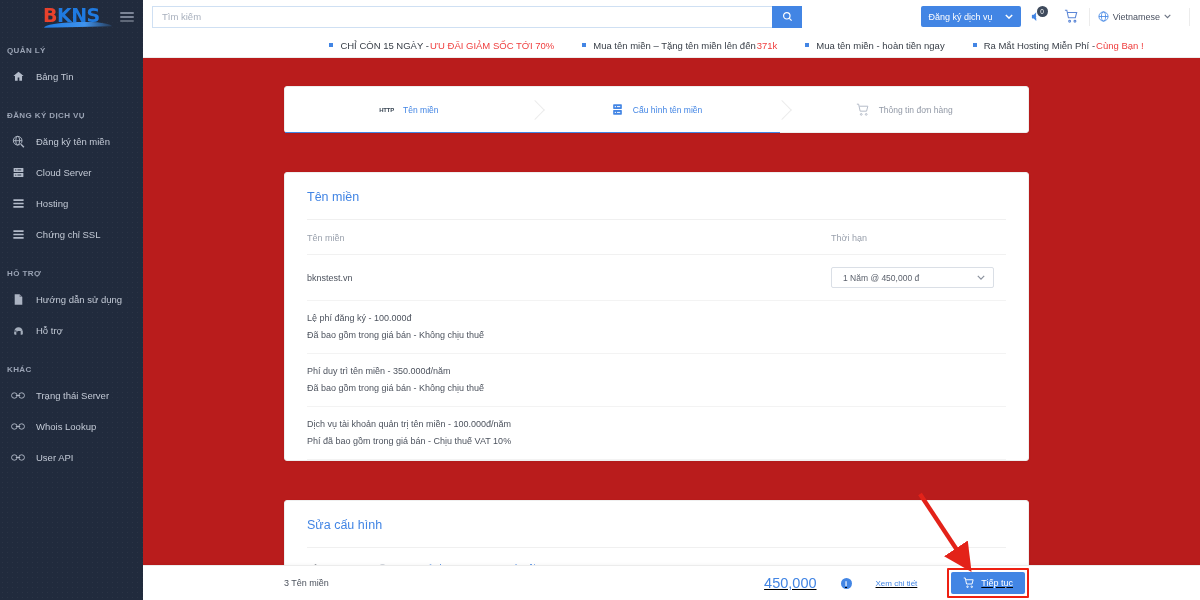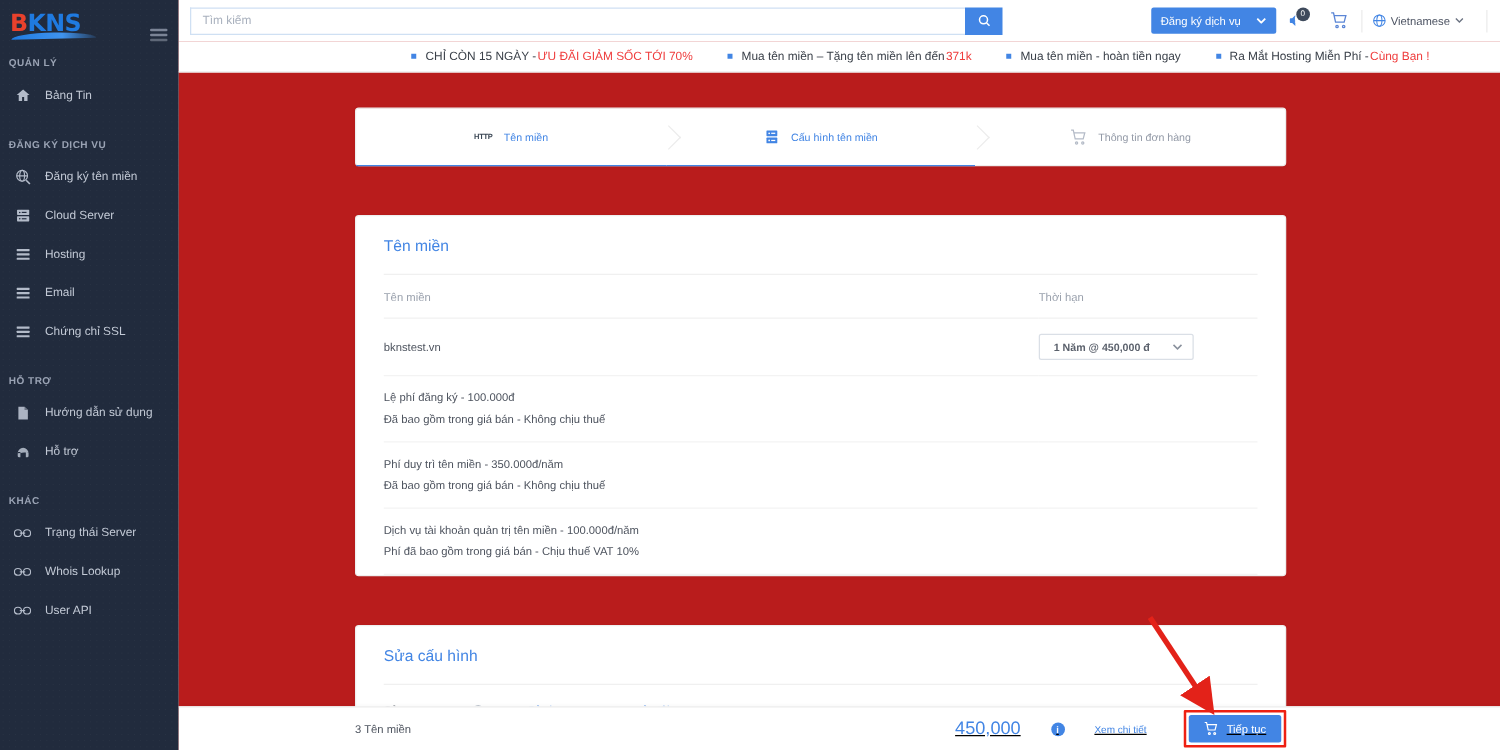--- a/index.html
+++ b/index.html
@@ -14,22 +14,22 @@
   
   .sidebar {
     width: 143px; height: 600px; flex: 0 0 143px;
     background: #212b3d;
     background-image: radial-gradient(rgba(255,255,255,0.045) 0.6px, transparent 0.6px);
     background-size: 5px 5px;
     position: relative;
     overflow: hidden;
   }
   .logo-row {
-    height: 33px; display: flex; align-items: flex-end;
-    justify-content: space-between; padding: 0 9px 0 8px;
+    height: 33px; display: flex; align-items: center;
+    justify-content: space-between; padding: 0 9px 0 8px; margin-left: 35px;
   }
   .logo { position: relative; width: 72px; height: 24px; }
   .logo-text {
     font-size: 19px; font-weight: bold; letter-spacing: -0.5px;
     line-height: 20px; font-family: "DejaVu Sans", sans-serif;
   }
   .logo-b { color: #e8412c; }
   .logo-kns { color: #1f7ae0; }
   .logo-swoosh {
     position: absolute; left: 1px; top: 17px; width: 68px; height: 5px;
@@ -166,24 +166,24 @@
   .tbl th {
     text-align: left; font-size: 9px; font-weight: normal; color: #9aa1ad;
     padding: 13px 0 11px; border-bottom: 1px solid #f1f1f1;
   }
   .tbl td {
     font-size: 9px; color: #4d535e; padding: 12px 0;
     border-bottom: 1px solid #f3f3f3; vertical-align: middle;
   }
   .col-term { width: 175px; }
   .term-select {
-    width: 124px; height: 21px; border: 1px solid #dadfe6; border-radius: 2px;
+    width: 163px; height: 21px; border: 1px solid #dadfe6; border-radius: 2px;
     background: #fff; font-size: 8.5px; color: #5b616c;
     display: flex; align-items: center; justify-content: space-between;
-    padding: 0 8px 0 11px; cursor: pointer; font-weight: bold;
+    padding: 0 8px 0 11px; cursor: pointer;
   }
   .fee-row td { padding: 9px 0 9px; }
   .fee-l1 { font-size: 9px; color: #4d535e; line-height: 17px; }
   .fee-l2 { font-size: 9px; color: #4d535e; line-height: 17px; }
 
   
   .cfg-row {
     display: flex; align-items: center; font-size: 9px;
     padding: 11px 0; border-bottom: 1px solid #f3f3f3;
   }
@@ -283,30 +283,20 @@
         </div>
         <div class="nav-item">
           <span class="nav-ico">
             <svg width="13" height="13" viewBox="0 0 24 24" fill="currentColor">
               <rect x="2.5" y="4" width="19" height="3.2" rx="0.6"></rect>
               <rect x="2.5" y="10.4" width="19" height="3.2" rx="0.6"></rect>
               <rect x="2.5" y="16.8" width="19" height="3.2" rx="0.6"></rect>
             </svg>
           </span>
           <span class="nav-label">Hosting</span>
-        </div>
-        <div class="nav-item">
-          <span class="nav-ico">
-            <svg width="13" height="13" viewBox="0 0 24 24" fill="currentColor">
-              <rect x="2.5" y="4" width="19" height="3.2" rx="0.6"></rect>
-              <rect x="2.5" y="10.4" width="19" height="3.2" rx="0.6"></rect>
-              <rect x="2.5" y="16.8" width="19" height="3.2" rx="0.6"></rect>
-            </svg>
-          </span>
-          <span class="nav-label">Email</span>
         </div>
         <div class="nav-item">
           <span class="nav-ico">
             <svg width="13" height="13" viewBox="0 0 24 24" fill="currentColor">
               <rect x="2.5" y="4" width="19" height="3.2" rx="0.6"></rect>
               <rect x="2.5" y="10.4" width="19" height="3.2" rx="0.6"></rect>
               <rect x="2.5" y="16.8" width="19" height="3.2" rx="0.6"></rect>
             </svg>
           </span>
           <span class="nav-label">Chứng chỉ SSL</span>

